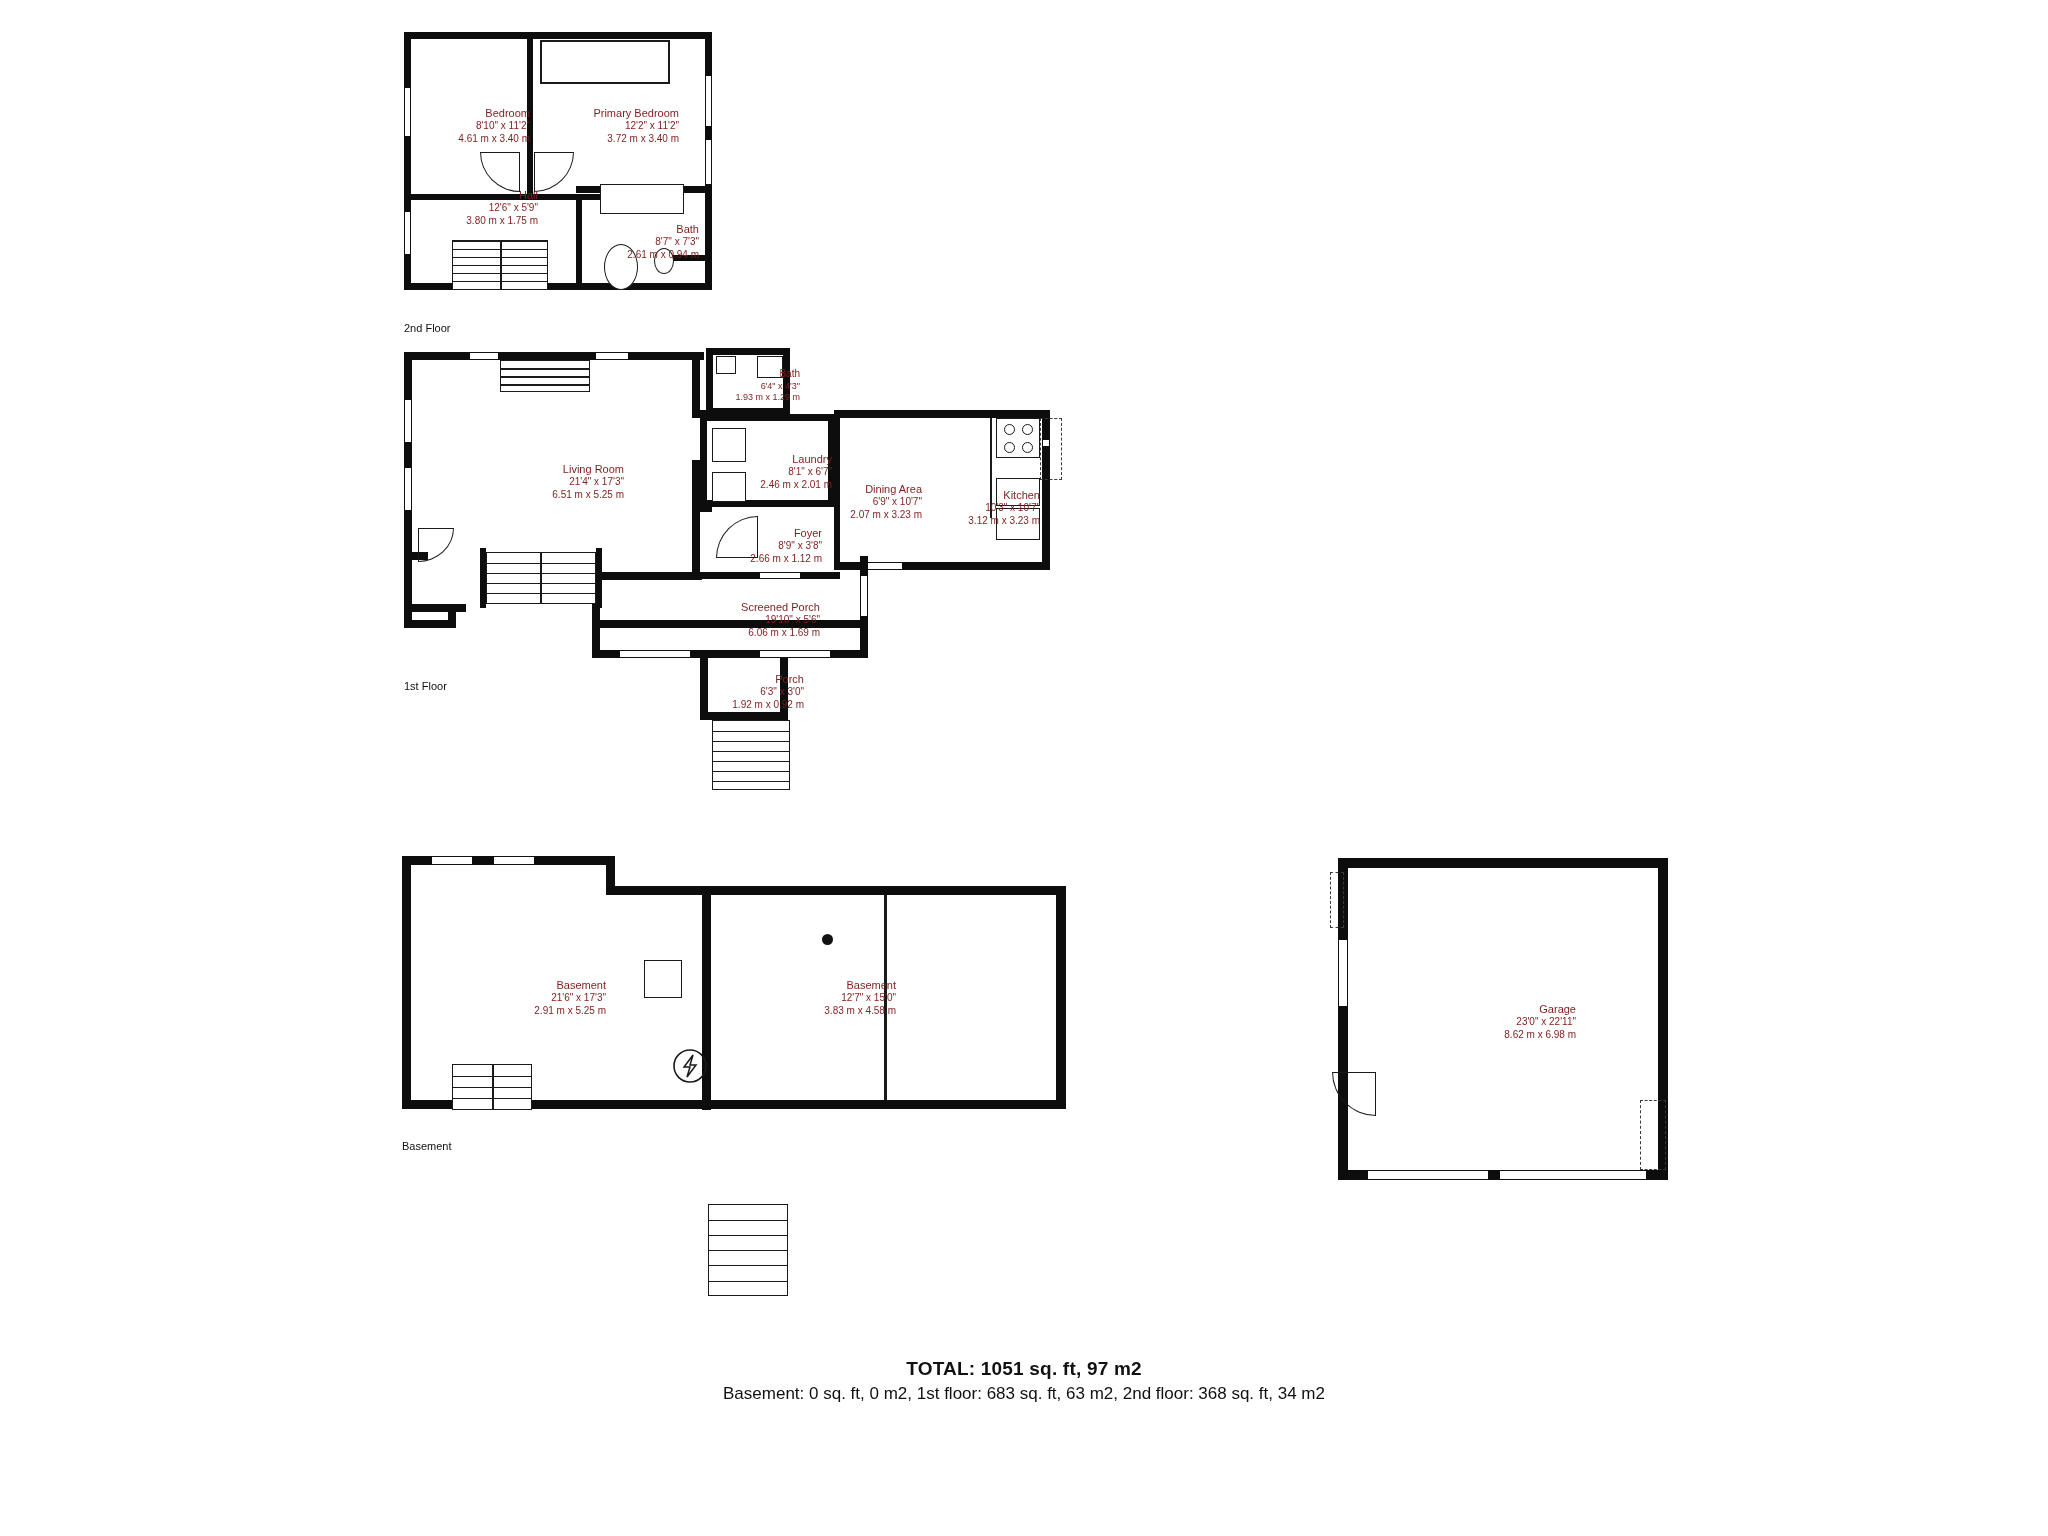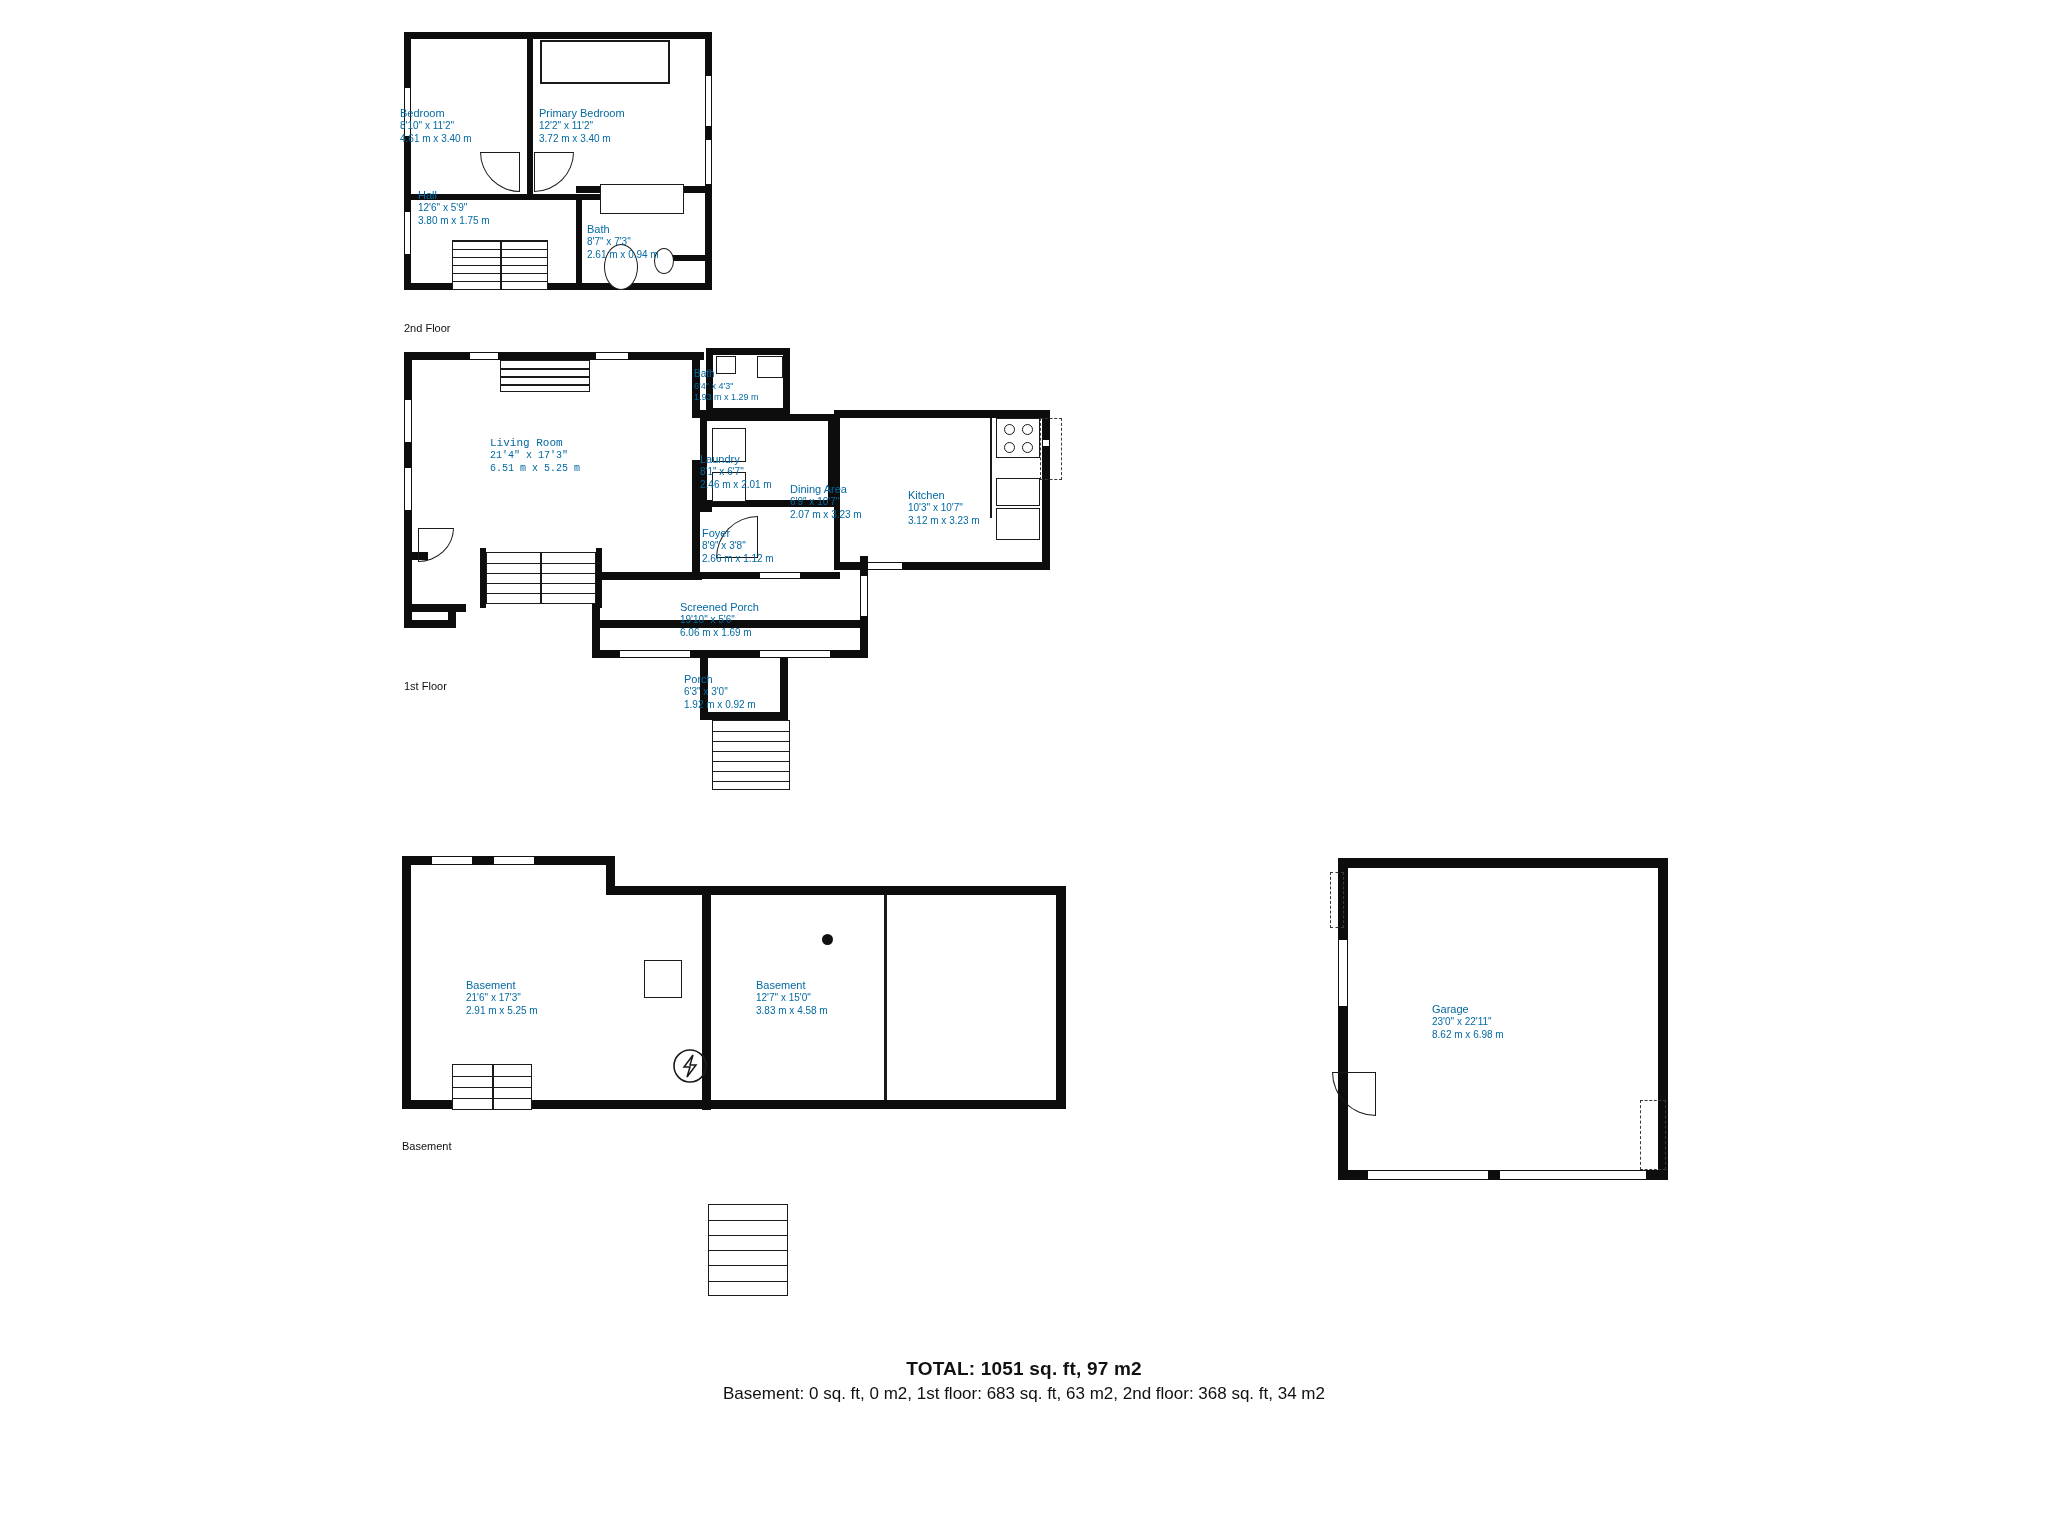--- a/index.html
+++ b/index.html
@@ -2,21 +2,21 @@
 <html><head>
 <meta charset="utf-8">
 <style>
   html,body{margin:0;padding:0;background:#ffffff;}
   body{width:2048px;height:1536px;position:relative;font-family:"Liberation Sans",sans-serif;color:#111;}
   .stage{position:absolute;left:0;top:0;width:2048px;height:1536px;}
 
   
   .wall{position:absolute;background:#0d0d0d;}
   .thin{position:absolute;background:#1a1a1a;}
-  .room-label{position:absolute;text-align:left;line-height:1.28;color:#0369a1;}
+  .room-label{position:absolute;text-align:right;line-height:1.28;color:#7f1d1d;}
   .room-label .nm{font-size:11px;font-weight:400;}
   .room-label .d1{font-size:10px;}
   .room-label .d2{font-size:10px;}
   .floor-tag{position:absolute;font-size:11px;color:#111;}
   .fixture{position:absolute;border:1.5px solid #1a1a1a;background:#fff;box-sizing:border-box;}
   .fixture.round{border-radius:50%;}
   .hatch{position:absolute;background:#fff;border:1.5px solid #1a1a1a;box-sizing:border-box;}
   .stair{position:absolute;border:1.5px solid #1a1a1a;background:#fff;box-sizing:border-box;}
   .stair i{position:absolute;left:0;right:0;height:0;border-top:1.3px solid #1a1a1a;}
   .door{position:absolute;border:1.4px solid #1a1a1a;border-radius:0 0 0 100%;box-sizing:border-box;background:transparent;}
@@ -197,21 +197,21 @@
     <div class="thin" style="left:500px;top:368px;width:90px;height:1.5px;"></div>
     <div class="thin" style="left:500px;top:376px;width:90px;height:1.5px;"></div>
     <div class="thin" style="left:500px;top:384px;width:90px;height:1.5px;"></div>
 
     <div class="window" style="left:470px;top:352px;width:28px;height:8px;"></div>
     <div class="window" style="left:596px;top:352px;width:32px;height:8px;"></div>
     <div class="window v" style="left:404px;top:400px;width:8px;height:42px;"></div>
     <div class="window v" style="left:404px;top:468px;width:8px;height:42px;"></div>
     <div class="door tr" style="left:418px;top:528px;width:36px;height:34px;"></div>
 
-    <div class="room-label" style="left:490px;top:436px;width:134px;font-family:Liberation Mono, monospace;">
+    <div class="room-label" style="left:490px;top:462px;width:134px;">
       <div class="nm">Living Room</div>
       <div class="d1">21'4" x 17'3"</div>
       <div class="d2">6.51 m x 5.25 m</div>
     </div>
     <div class="room-label" style="left:694px;top:368px;width:106px;font-size:9px;">
       <div class="nm" style="font-size:10px">Bath</div>
       <div class="d1" style="font-size:9px">6'4" x 4'3"</div>
       <div class="d2" style="font-size:9px">1.93 m x 1.29 m</div>
     </div>
     <div class="room-label" style="left:700px;top:452px;width:132px;">

